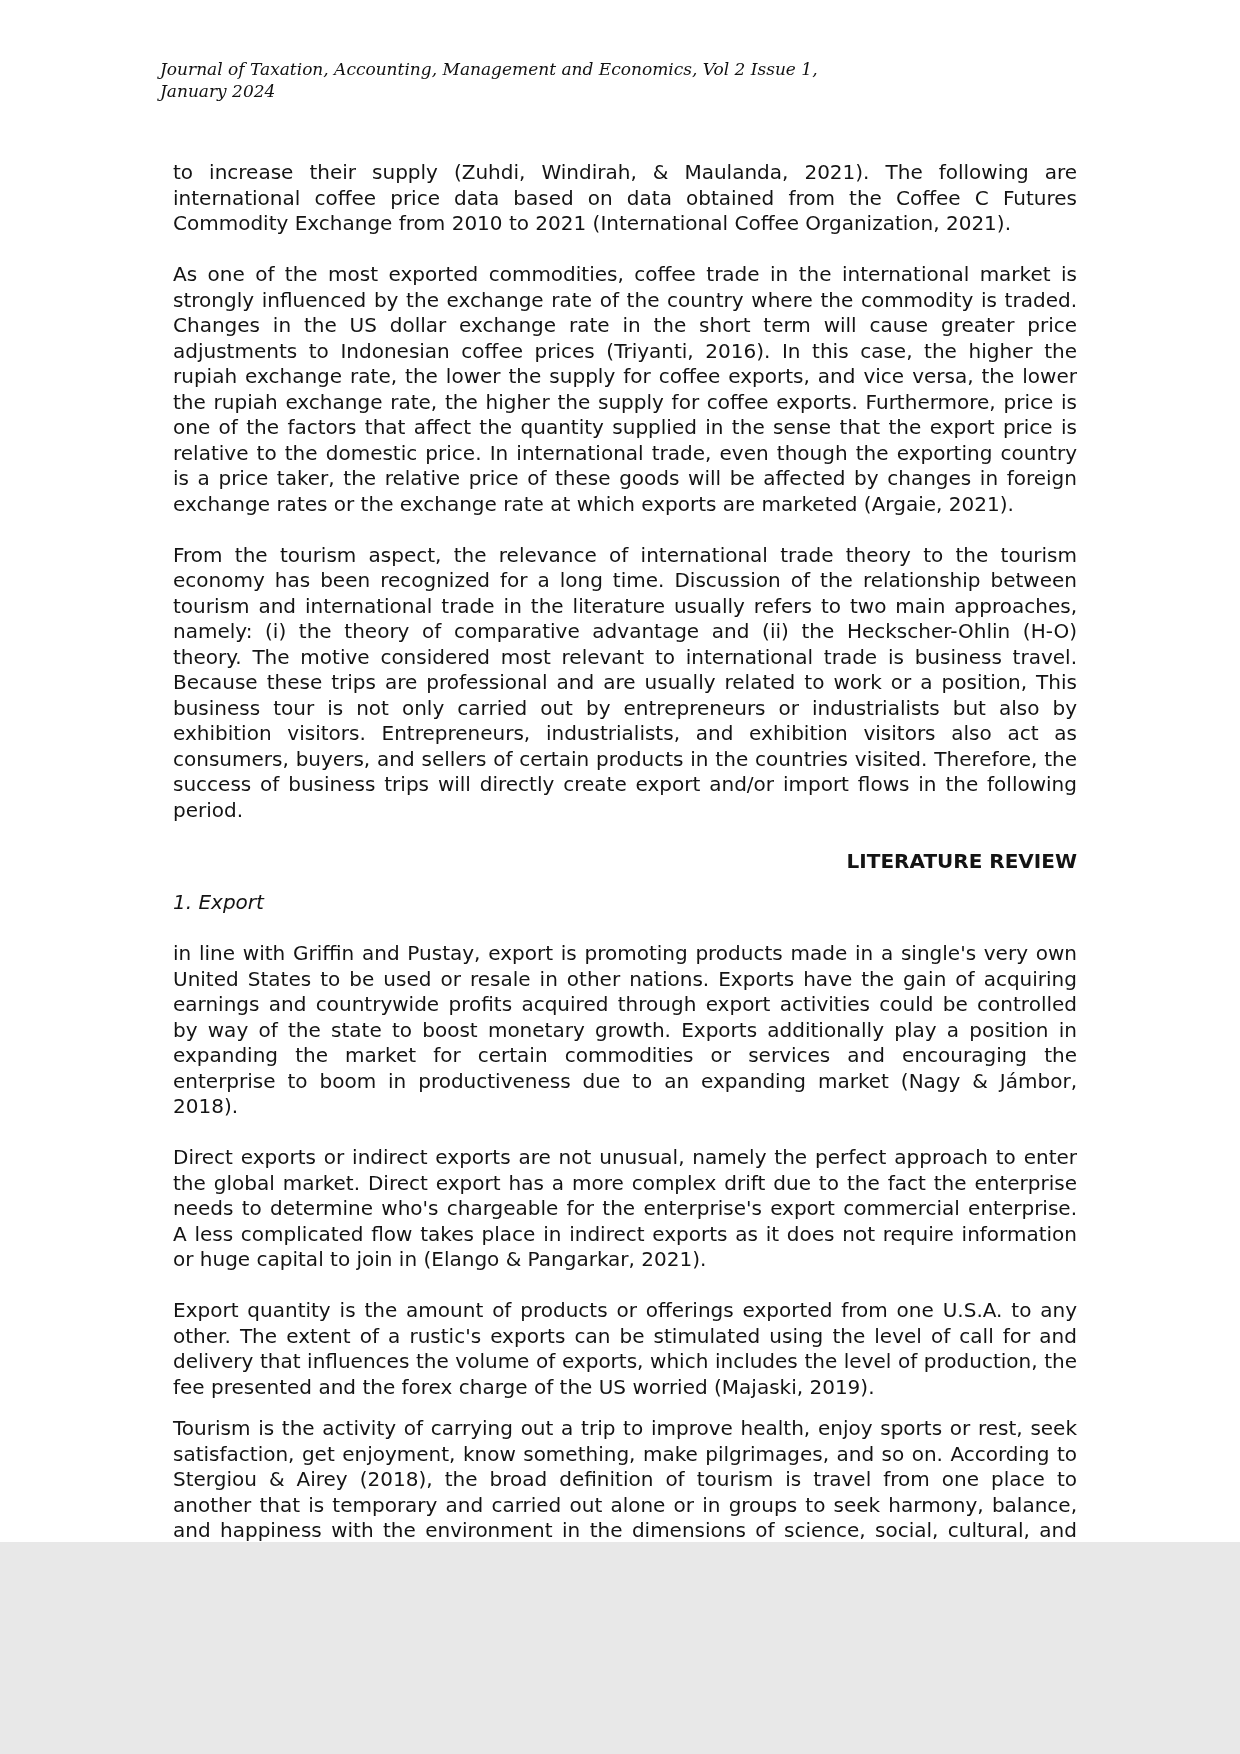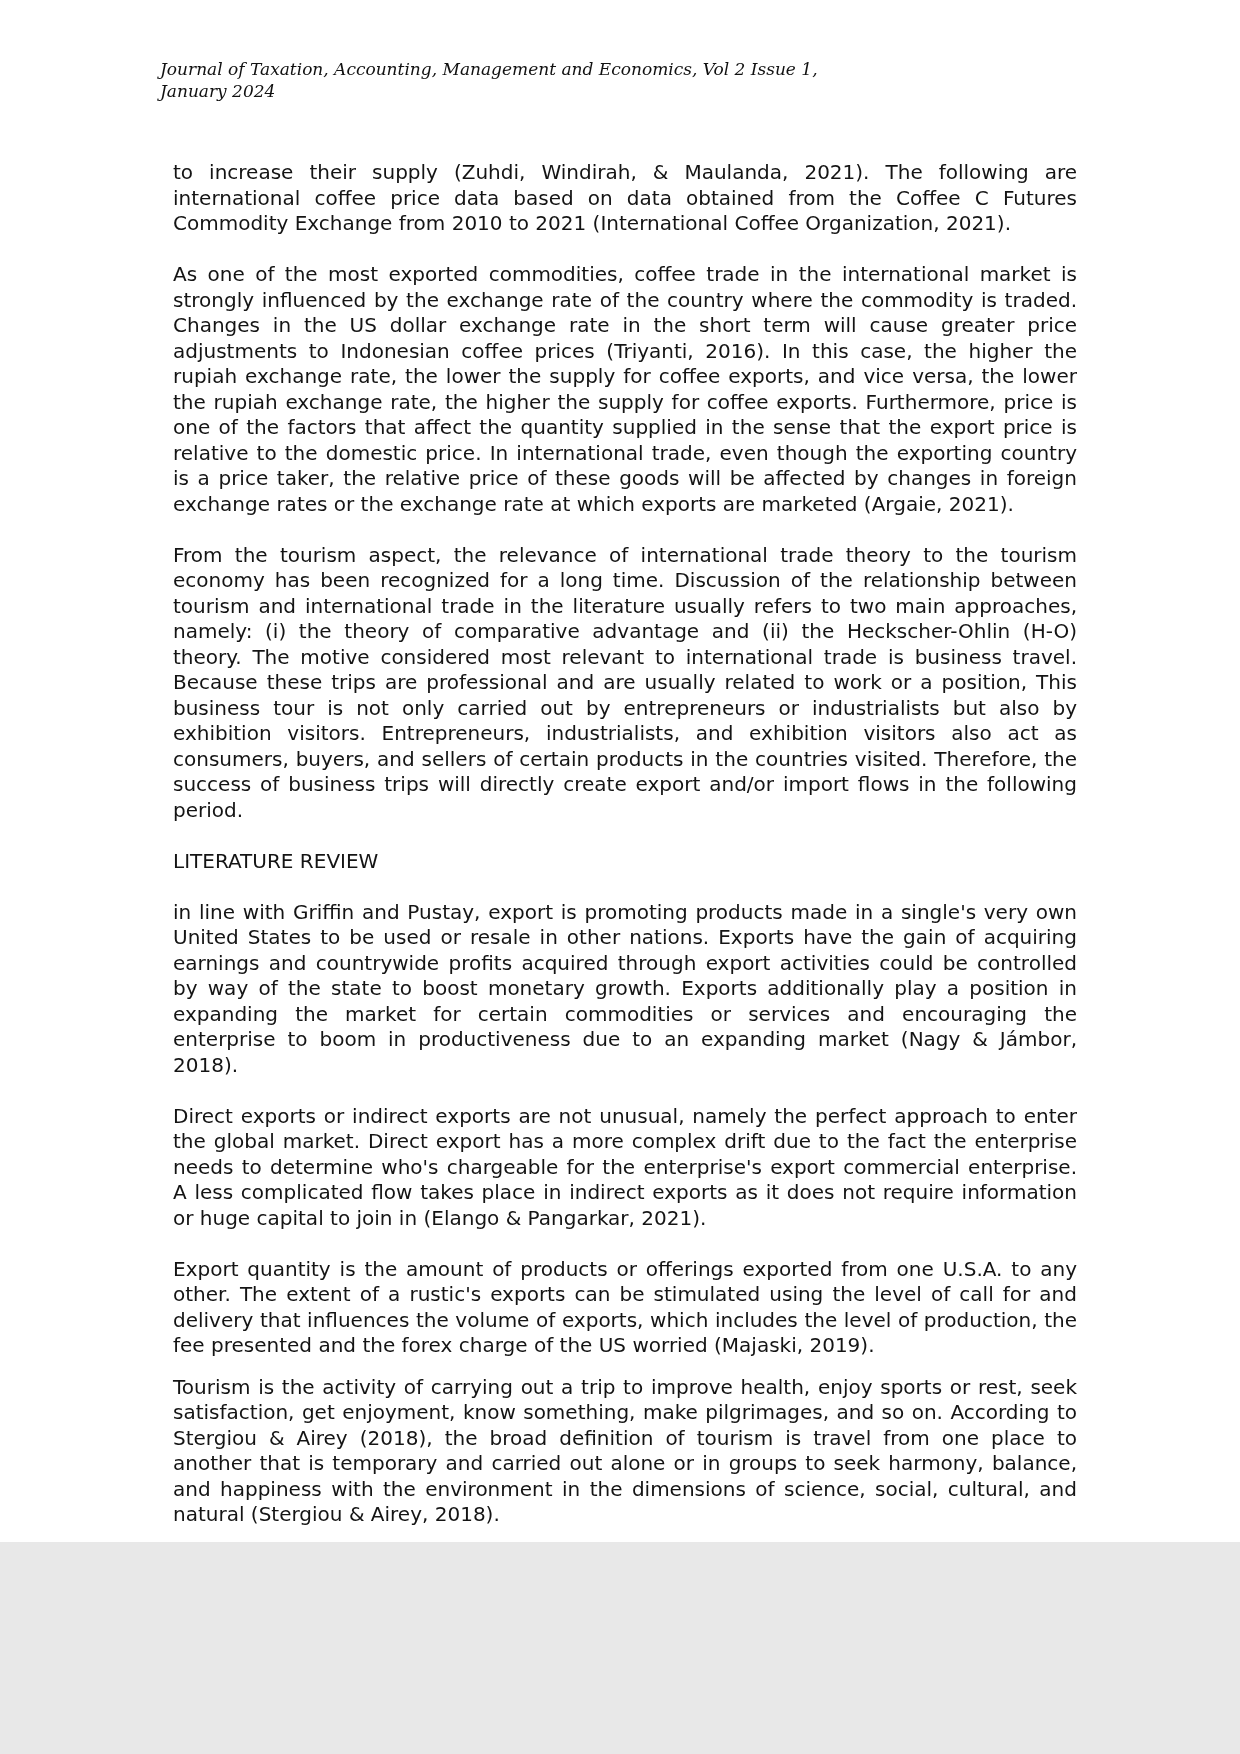--- a/index.html
+++ b/index.html
@@ -62,21 +62,21 @@
     position: absolute;
     left: 157px;
     top: 144px;
     width: 936px;
     font-size: 20px;
     line-height: 25.5px;
     text-align: justify;
   }
   .block { margin: 16px; }
   .gap-above { margin-top: 25.5px; }
-  .section-heading { font-weight: normal; text-align: left; }
+  .section-heading { font-weight: bold; text-align: right; }
   .subsection-heading { font-style: italic; text-align: left; }
   
   .page-number {
     position: absolute;
     left: 157px;
     top: 1661px;
     width: 928px;
     text-align: right;
     font-size: 17px;
     color: #141414;
@@ -88,20 +88,21 @@
 <div class="page">
 
   <div class="journal-line">Journal of Taxation, Accounting, Management and Economics, Vol 2 Issue 1, January 2024</div>
 
 
   <div class="body-col">
     <p class="block">to increase their supply (Zuhdi, Windirah, &amp; Maulanda, 2021). The following are international coffee price data based on data obtained from the Coffee C Futures Commodity Exchange from 2010 to 2021 (International Coffee Organization, 2021).</p>
     <p class="block gap-above">As one of the most exported commodities, coffee trade in the international market is strongly influenced by the exchange rate of the country where the commodity is traded. Changes in the US dollar exchange rate in the short term will cause greater price adjustments to Indonesian coffee prices (Triyanti, 2016). In this case, the higher the rupiah exchange rate, the lower the supply for coffee exports, and vice versa, the lower the rupiah exchange rate, the higher the supply for coffee exports. Furthermore, price is one of the factors that affect the quantity supplied in the sense that the export price is relative to the domestic price. In international trade, even though the exporting country is a price taker, the relative price of these goods will be affected by changes in foreign exchange rates or the exchange rate at which exports are marketed (Argaie, 2021).</p>
     <p class="block gap-above">From the tourism aspect, the relevance of international trade theory to the tourism economy has been recognized for a long time. Discussion of the relationship between tourism and international trade in the literature usually refers to two main approaches, namely: (i) the theory of comparative advantage and (ii) the Heckscher-Ohlin (H-O) theory. The motive considered most relevant to international trade is business travel. Because these trips are professional and are usually related to work or a position, This business tour is not only carried out by entrepreneurs or industrialists but also by exhibition visitors. Entrepreneurs, industrialists, and exhibition visitors also act as consumers, buyers, and sellers of certain products in the countries visited. Therefore, the success of business trips will directly create export and/or import flows in the following period.</p>
     <p class="block gap-above section-heading">LITERATURE REVIEW</p>
+    <p class="block subsection-heading">1. Export</p>
     <p class="block gap-above">in line with Griffin and Pustay, export is promoting products made in a single's very own United States to be used or resale in other nations. Exports have the gain of acquiring earnings and countrywide profits acquired through export activities could be controlled by way of the state to boost monetary growth. Exports additionally play a position in expanding the market for certain commodities or services and encouraging the enterprise to boom in productiveness due to an expanding market (Nagy &amp; Jámbor, 2018).</p>
     <p class="block gap-above">Direct exports or indirect exports are not unusual, namely the perfect approach to enter the global market. Direct export has a more complex drift due to the fact the enterprise needs to determine who's chargeable for the enterprise's export commercial enterprise. A less complicated flow takes place in indirect exports as it does not require information or huge capital to join in (Elango &amp; Pangarkar, 2021).</p>
     <p class="block gap-above">Export quantity is the amount of products or offerings exported from one U.S.A. to any other. The extent of a rustic's exports can be stimulated using the level of call for and delivery that influences the volume of exports, which includes the level of production, the fee presented and the forex charge of the US worried (Majaski, 2019).</p>
     <p class="block">Tourism is the activity of carrying out a trip to improve health, enjoy sports or rest, seek satisfaction, get enjoyment, know something, make pilgrimages, and so on. According to Stergiou &amp; Airey (2018), the broad definition of tourism is travel from one place to another that is temporary and carried out alone or in groups to seek harmony, balance, and happiness with the environment in the dimensions of science, social, cultural, and natural (Stergiou &amp; Airey, 2018).</p>
   </div>
 
   <div class="page-number">3</div>
 
 </div>
 

